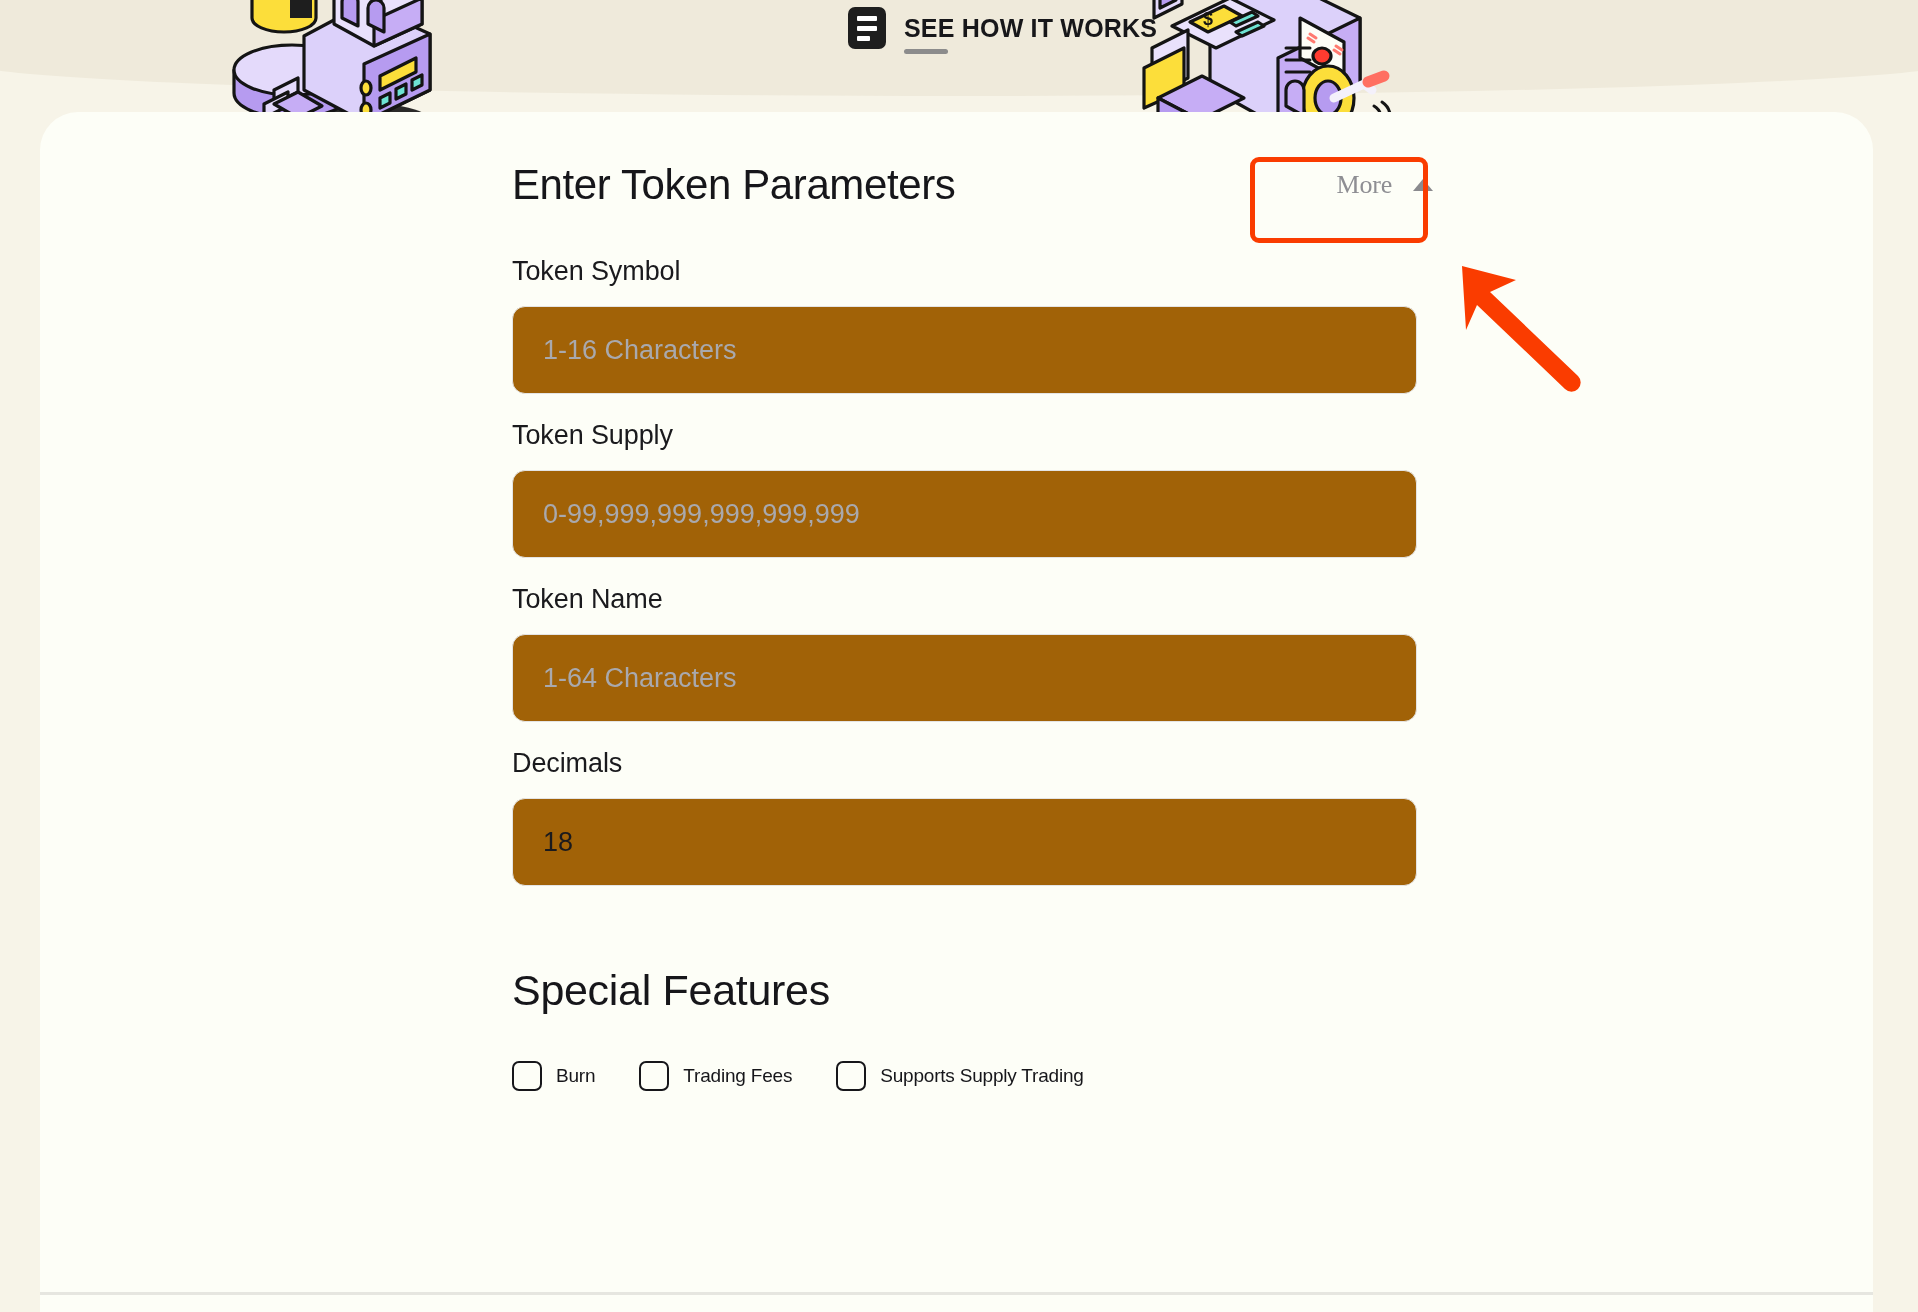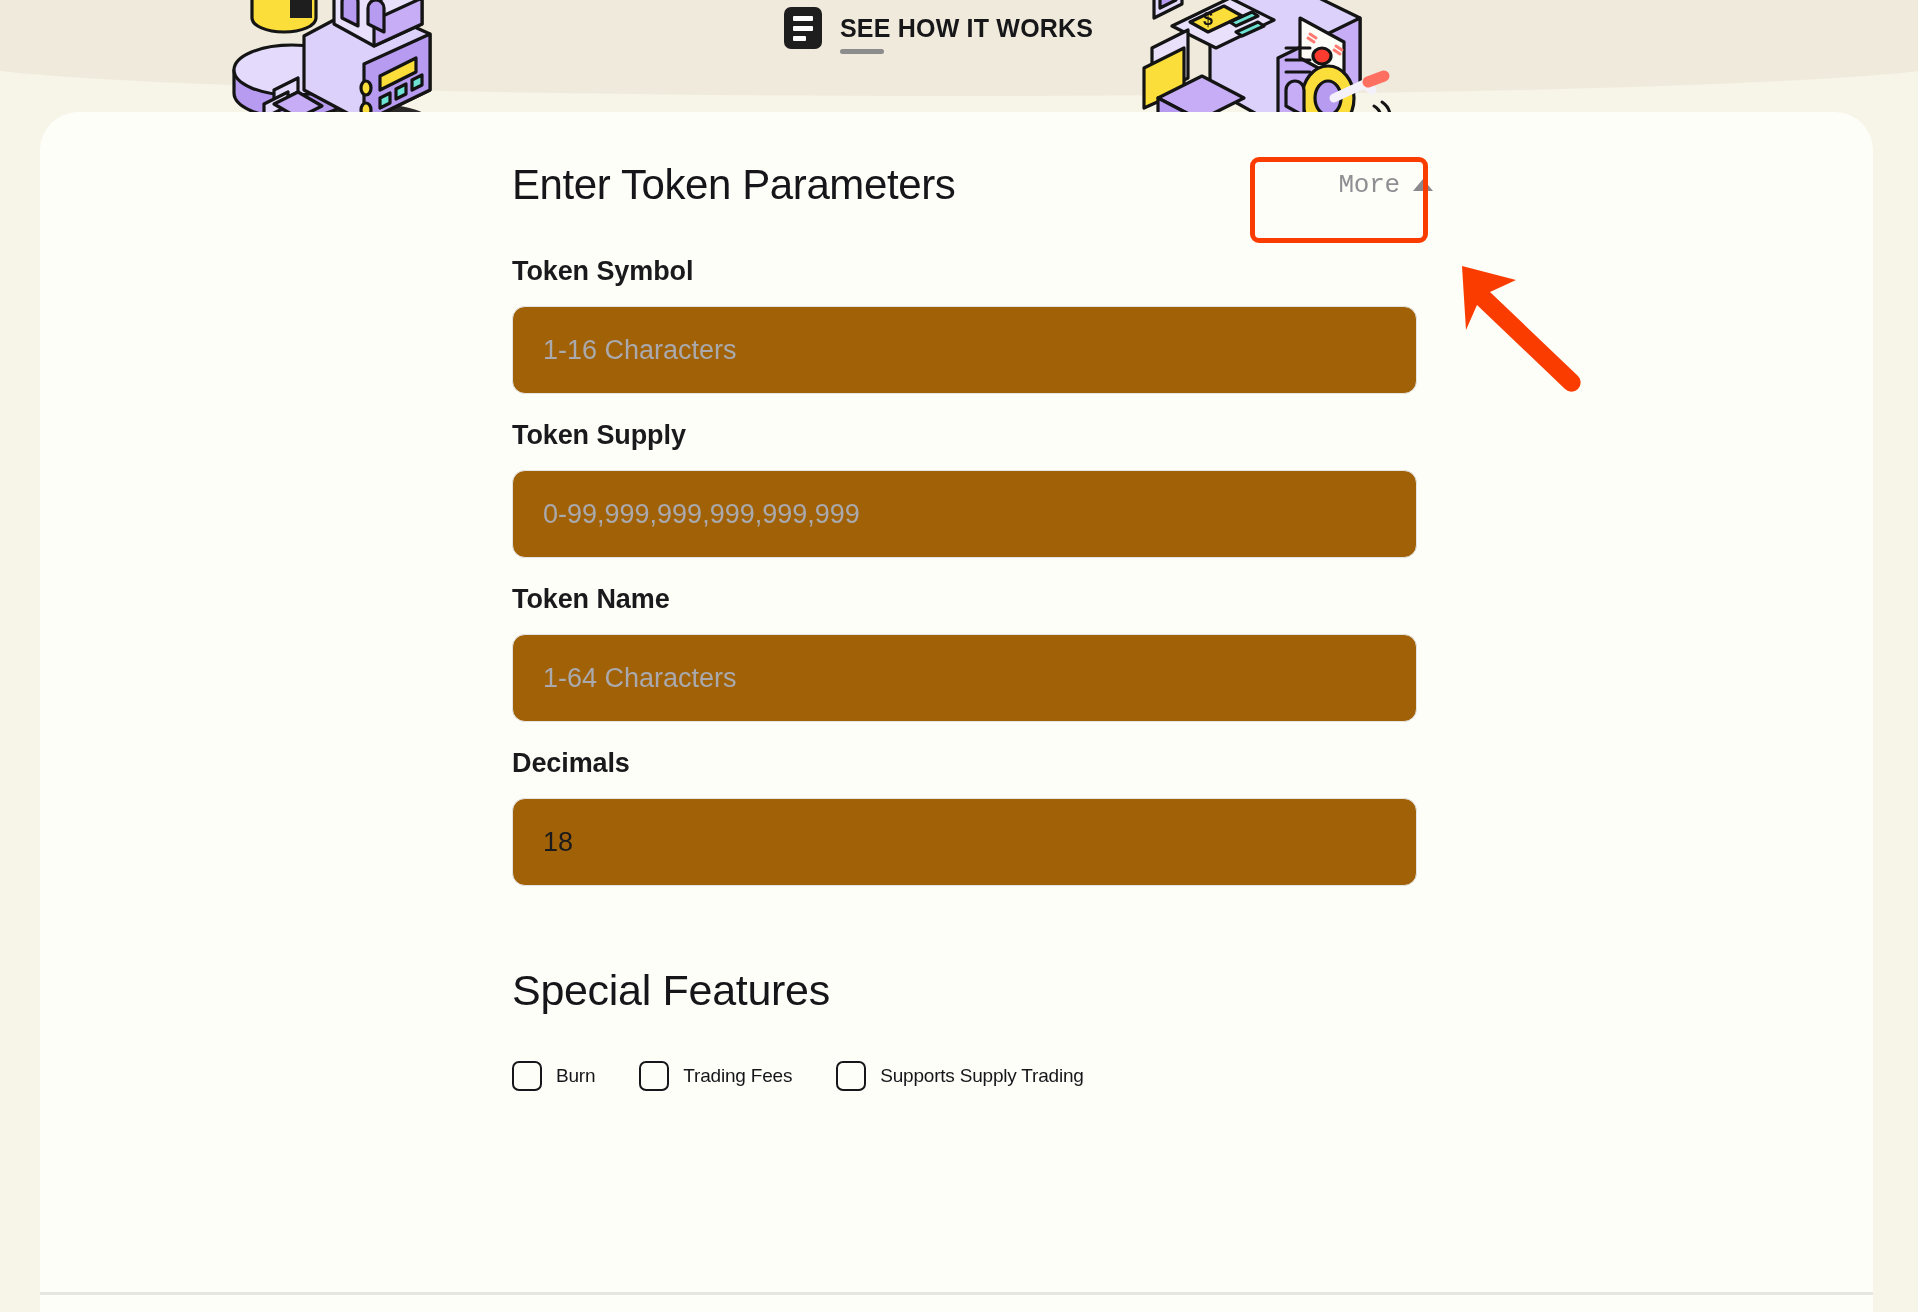--- a/index.html
+++ b/index.html
@@ -23,21 +23,21 @@
     top: -22px;
     width: 2000px;
     height: 118px;
     background: #EFEADB;
     border-bottom-left-radius: 100% 70px;
     border-bottom-right-radius: 100% 70px;
   }
 
   #banner-link {
     position: absolute;
-    left: 784px;
+    left: 848px;
     top: 0px;
     display: flex;
     align-items: center;
     gap: 18px;
     height: 56px;
   }
 
   #doc-icon {
     width: 38px;
     height: 42px;
@@ -108,46 +108,45 @@
   #page-title {
     font-size: 42px;
     font-weight: 400;
     color: #16161A;
     letter-spacing: -0.4px;
   }
 
   #more-button {
     display: flex;
     align-items: center;
-    gap: 13px;
+    gap: 21px;
     padding: 6px 14px;
     background: transparent;
     border: none;
     cursor: pointer;
-    font-family: Liberation Mono, monospace;
+    font-family: Liberation Serif, serif;
   }
   #more-label {
     font-size: 26px;
     color: #8E8E93;
     letter-spacing: -0.2px;
   }
   #more-caret {
     width: 0; height: 0;
     border-left: 10px solid transparent;
     border-right: 10px solid transparent;
     border-bottom: 12px solid #8A8A8E;
   }
 
   .field-group { margin-top: 26px; }
   .field-label {
     font-size: 27px;
     color: #1A1A1D;
     letter-spacing: -0.1px;
     margin-bottom: 19px;
-    font-weight: bold;
   }
   .field-input {
     width: 905px;
     height: 88px;
     background: #a16207;
     border: 1px solid #E4E4E4;
     border-radius: 13px;
     font-family: inherit;
     font-size: 27px;
     color: #1A1A1D;

